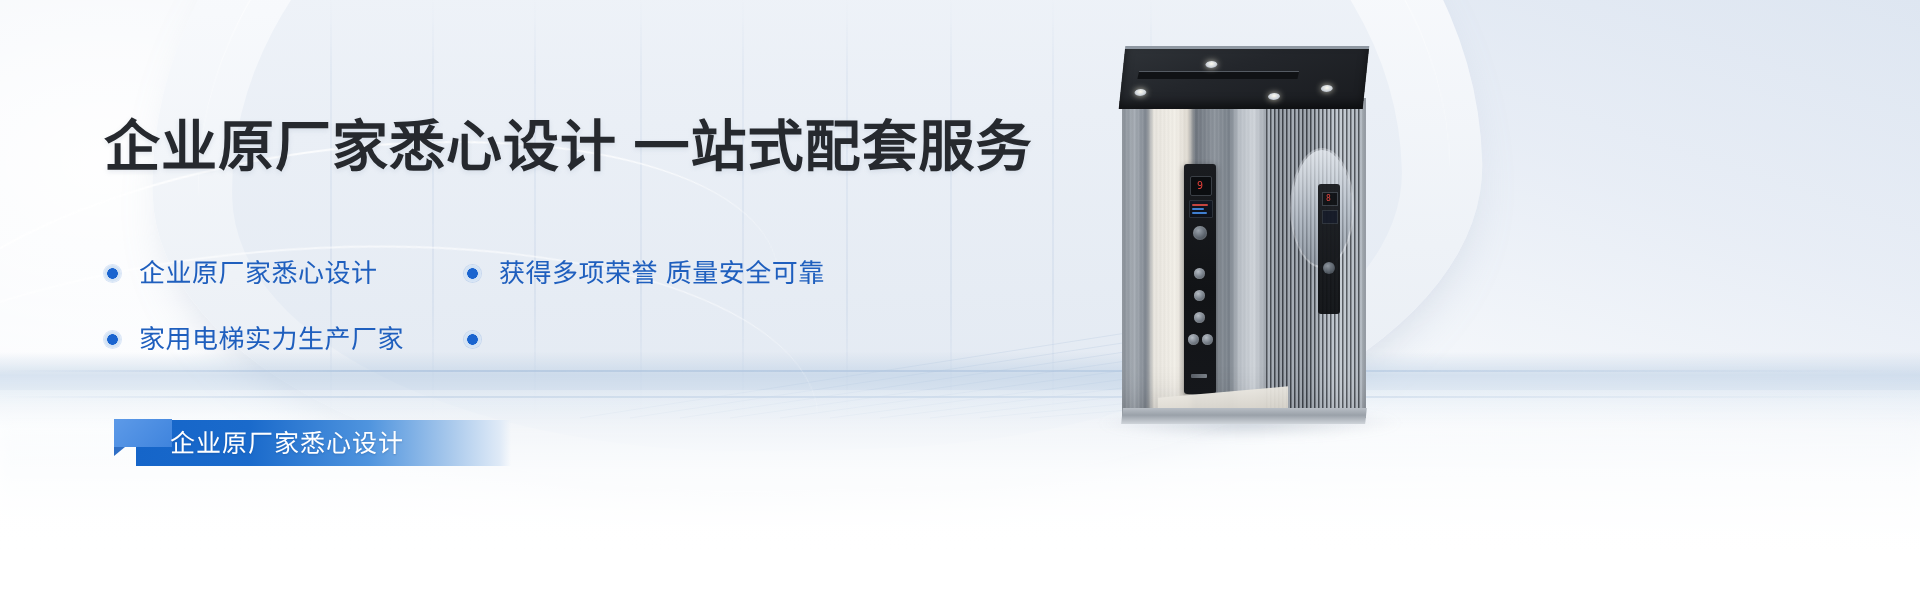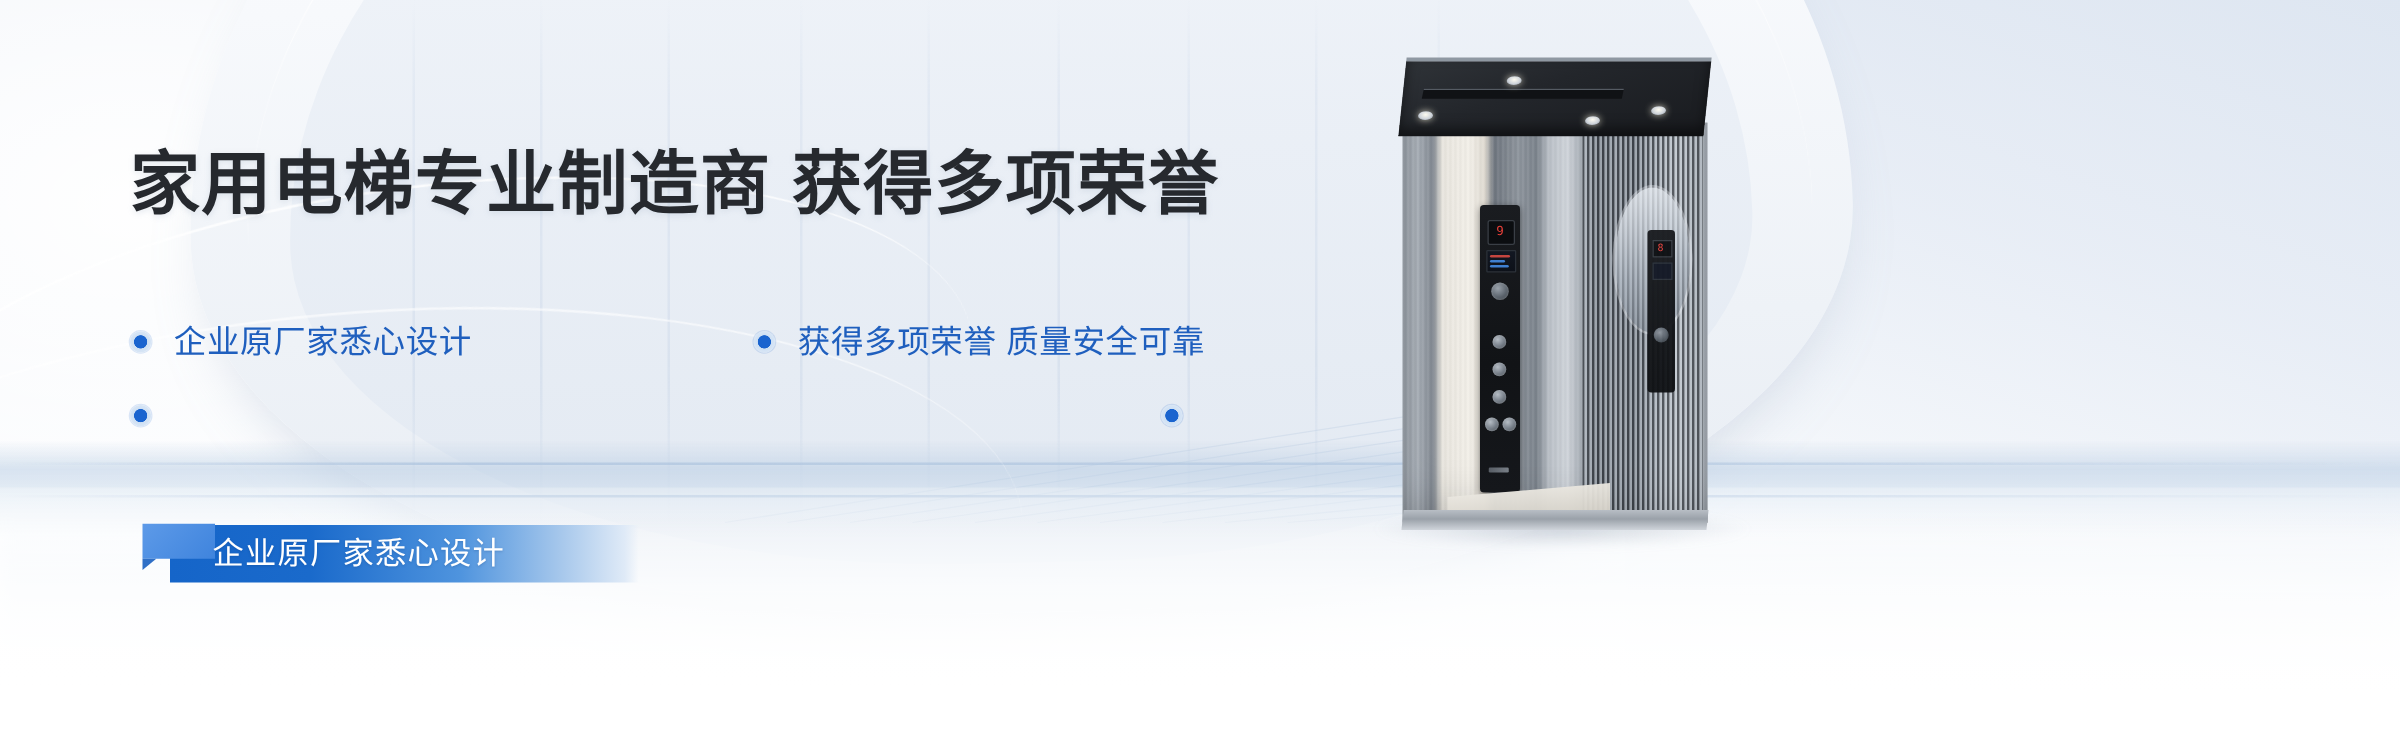--- a/index.html
+++ b/index.html
@@ -107,21 +107,21 @@
     font-size:56px;line-height:62px;font-weight:bold;
     letter-spacing:1px;color:#26292e;white-space:nowrap;
     text-shadow:0 2px 5px rgba(140,158,182,.22);
   }
 
   .features{position:absolute;left:104px;top:258px;width:860px;}
   .frow{display:flex;}
   .frow + .frow{margin-top:36px;}
   .fitem{display:flex;align-items:center;}
   .fitem.col1{width:360px;}
-  .fitem.col2{width:500px;justify-content:flex-end;}
+  .fitem.col2{width:500px;}
   .dot{
     width:17px;height:17px;border-radius:50%;
     background:radial-gradient(circle at 50% 50%,#1a64cf 0%,#1a64cf 42%,#cfe0f3 46%,#e3edf9 100%);
     box-shadow:0 0 0 1px rgba(26,100,207,.15);
     flex:0 0 auto;margin-right:18px;
   }
   .ftext{
     font-size:26px;line-height:30px;color:#1f5fbe;font-weight:500;
     white-space:nowrap;letter-spacing:.5px;
   }
@@ -362,36 +362,37 @@
       <div class="ceil-slot"></div>
       <div class="ceil-lamp" style="left:14px;top:40px;"></div>
       <div class="ceil-lamp" style="left:82px;top:12px;"></div>
       <div class="ceil-lamp" style="left:148px;top:44px;"></div>
       <div class="ceil-lamp" style="left:200px;top:36px;"></div>
     </div>
   </div>
 
   <div class="content">
 
-    <div class="headline">家用电梯专业制造商 获得多项荣誉</div>
+    <div class="headline">企业原厂家悉心设计 一站式配套服务</div>
 
     <div class="features">
       <div class="frow">
         <div class="fitem col1">
           <span class="dot"></span>
           <span class="ftext">企业原厂家悉心设计</span>
         </div>
         <div class="fitem col2">
           <span class="dot"></span>
           <span class="ftext">获得多项荣誉 质量安全可靠</span>
         </div>
       </div>
       <div class="frow">
         <div class="fitem col1">
           <span class="dot"></span>
+          <span class="ftext">家用电梯实力生产厂家</span>
         </div>
         <div class="fitem col2">
           <span class="dot"></span>
         </div>
       </div>
     </div>
 
     <div class="tag-wrap">
       <div class="tag-bar"></div>
       <div class="tag-flag"></div>

